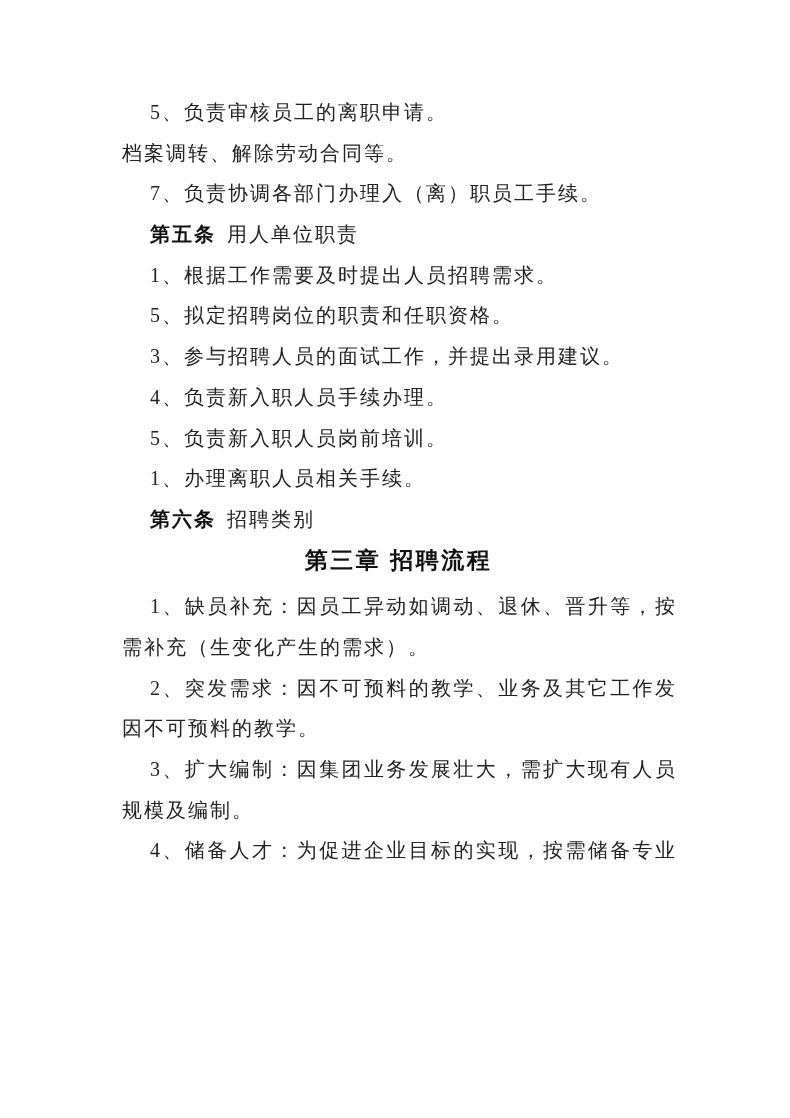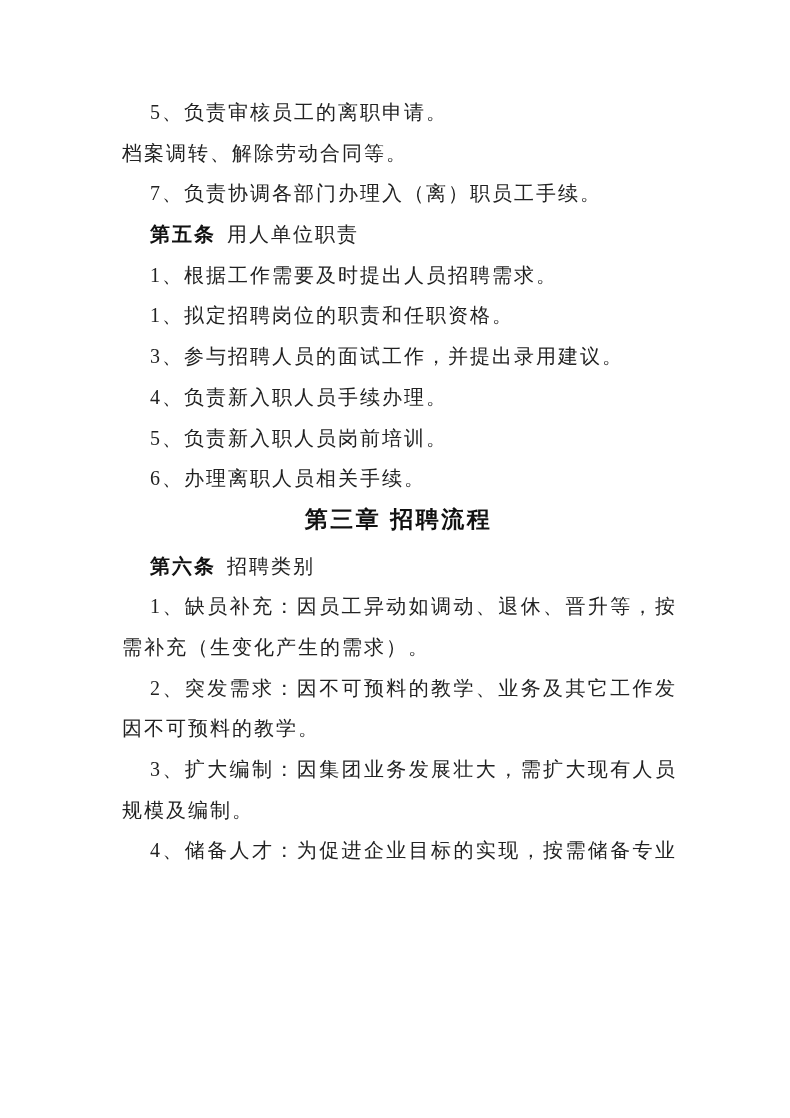--- a/index.html
+++ b/index.html
@@ -58,27 +58,27 @@
 </head>
 <body>
 
 <div class="page">
   <div class="doc-body">
       <div class="line indent">5、负责审核员工的离职申请。</div>
       <div class="line">档案调转、解除劳动合同等。</div>
       <div class="line indent">7、负责协调各部门办理入（离）职员工手续。</div>
       <div class="line indent"><span class="bold-term">第五条</span> 用人单位职责</div>
       <div class="line indent">1、根据工作需要及时提出人员招聘需求。</div>
-      <div class="line indent">1、拟定招聘岗位的职责和任职资格。</div>
+      <div class="line indent">5、拟定招聘岗位的职责和任职资格。</div>
       <div class="line indent">3、参与招聘人员的面试工作，并提出录用建议。</div>
       <div class="line indent">4、负责新入职人员手续办理。</div>
       <div class="line indent">5、负责新入职人员岗前培训。</div>
-      <div class="line indent">6、办理离职人员相关手续。</div>
+      <div class="line indent">1、办理离职人员相关手续。</div>
+      <div class="line indent"><span class="bold-term">第六条</span> 招聘类别</div>
       <div class="line chapter">第三章 招聘流程</div>
-      <div class="line indent"><span class="bold-term">第六条</span> 招聘类别</div>
       <div class="line indent justify">1、缺员补充：因员工异动如调动、退休、晋升等，按</div>
       <div class="line">需补充（生变化产生的需求）。</div>
       <div class="line indent justify">2、突发需求：因不可预料的教学、业务及其它工作发</div>
       <div class="line">因不可预料的教学。</div>
       <div class="line indent justify">3、扩大编制：因集团业务发展壮大，需扩大现有人员</div>
       <div class="line">规模及编制。</div>
       <div class="line indent justify">4、储备人才：为促进企业目标的实现，按需储备专业</div>
     </div>
 </div>
 

